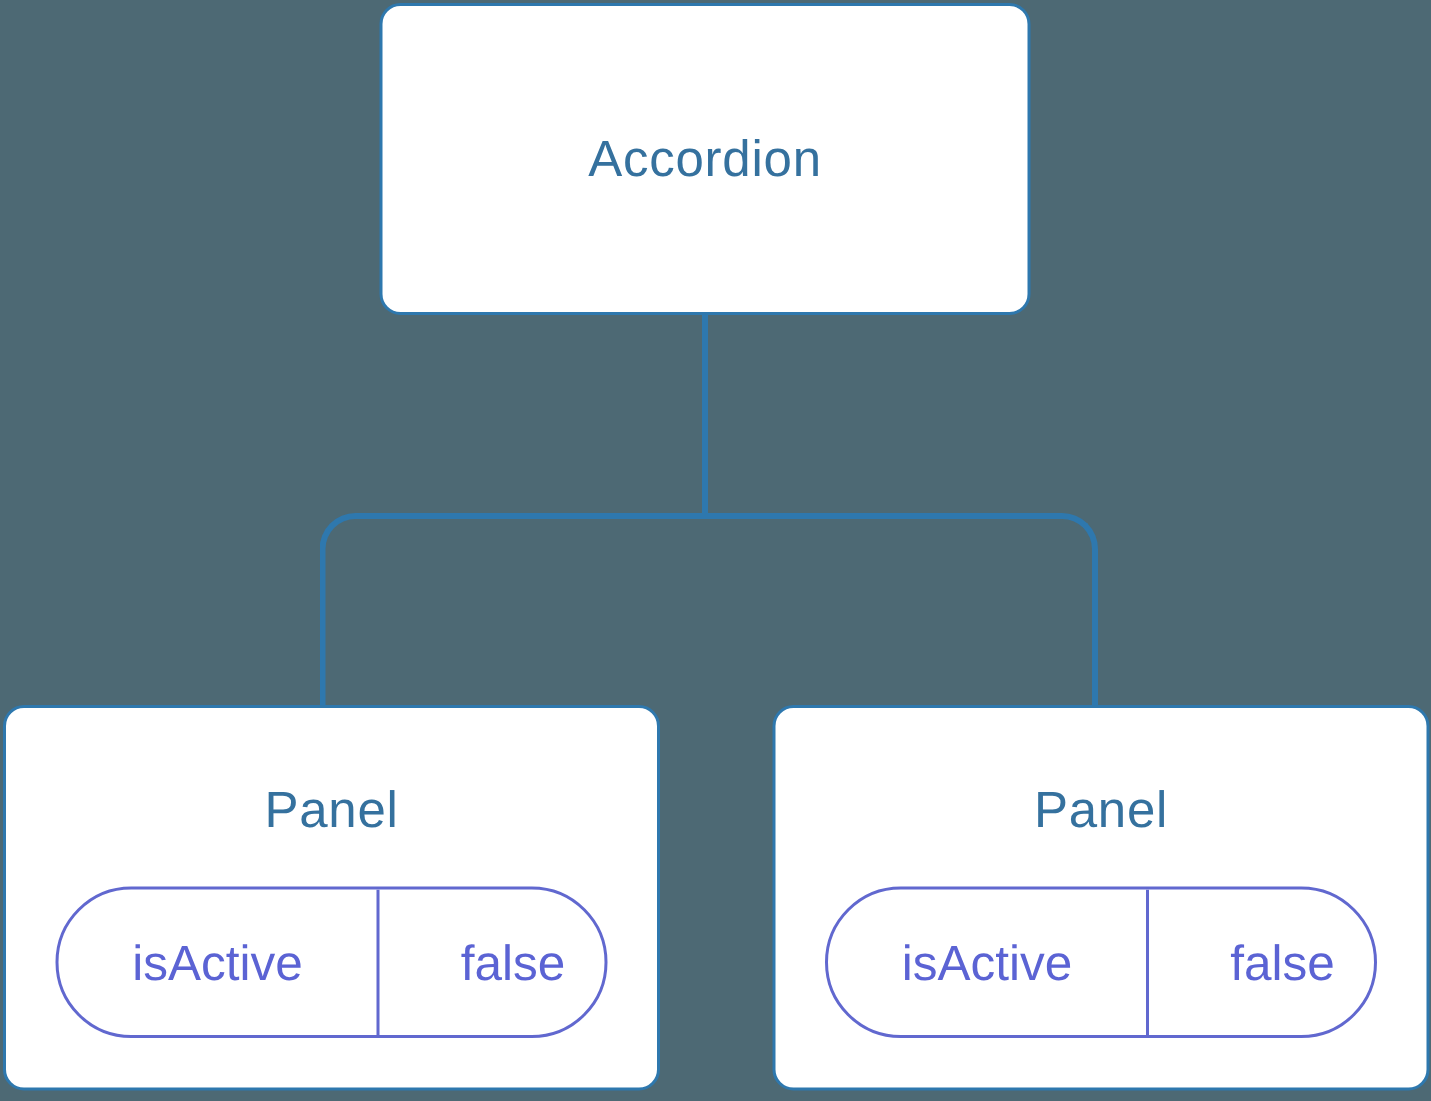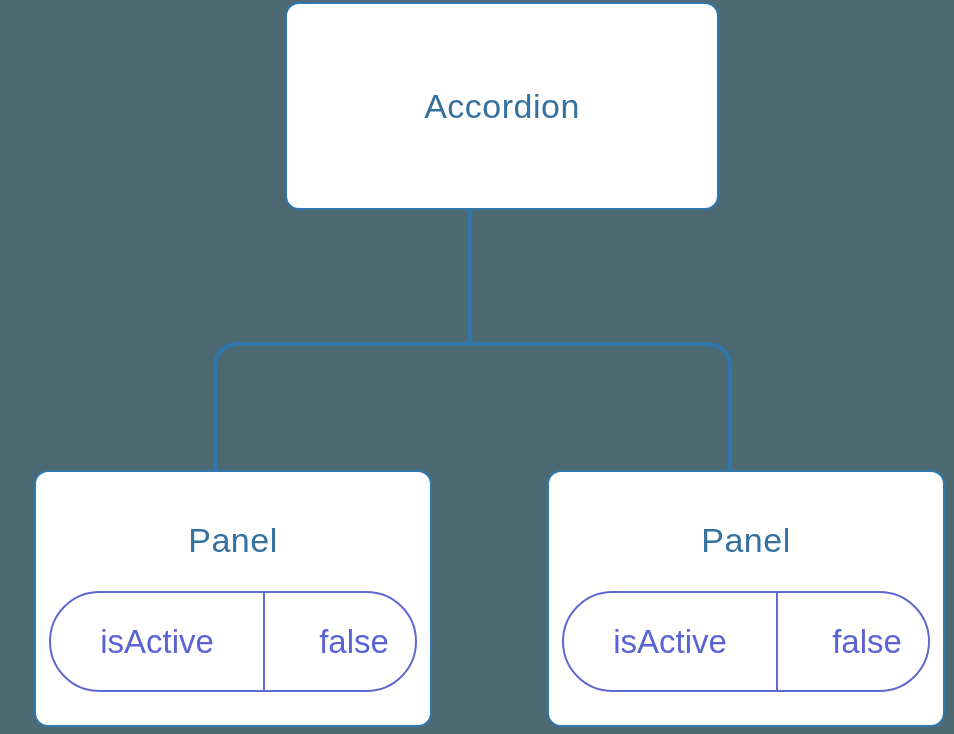--- a/index.html
+++ b/index.html
@@ -40,40 +40,39 @@
   
   .node {
     position: absolute;
     box-sizing: border-box;
     background: var(--node-fill, #ffffff);
     border: 2.5px solid var(--node-border, #2e78ae);
     border-radius: 14px;
     display: flex;
     flex-direction: column;
     align-items: center;
-    margin-left: 32px;
   }
   .node-label {
     color: var(--node-label, #35719e);
     font-size: 34px;
     font-weight: 500;
     letter-spacing: 0.5px;
     line-height: 64px;
     white-space: nowrap;
   }
   .root-node {
     left: 253px;
     top: 2px;
     width: 434px;
     height: 208px;
     justify-content: center;
   }
   .panel-node {
     top: 470px;
-    width: 398px;
+    width: 438px;
     height: 257px;
     padding-top: 36px;
   }
   .panel-left  { left: 2px; }
   .panel-right { left: 515px; }
 
   
   .state-pill {
     margin-top: 19px;
     width: 368px;

